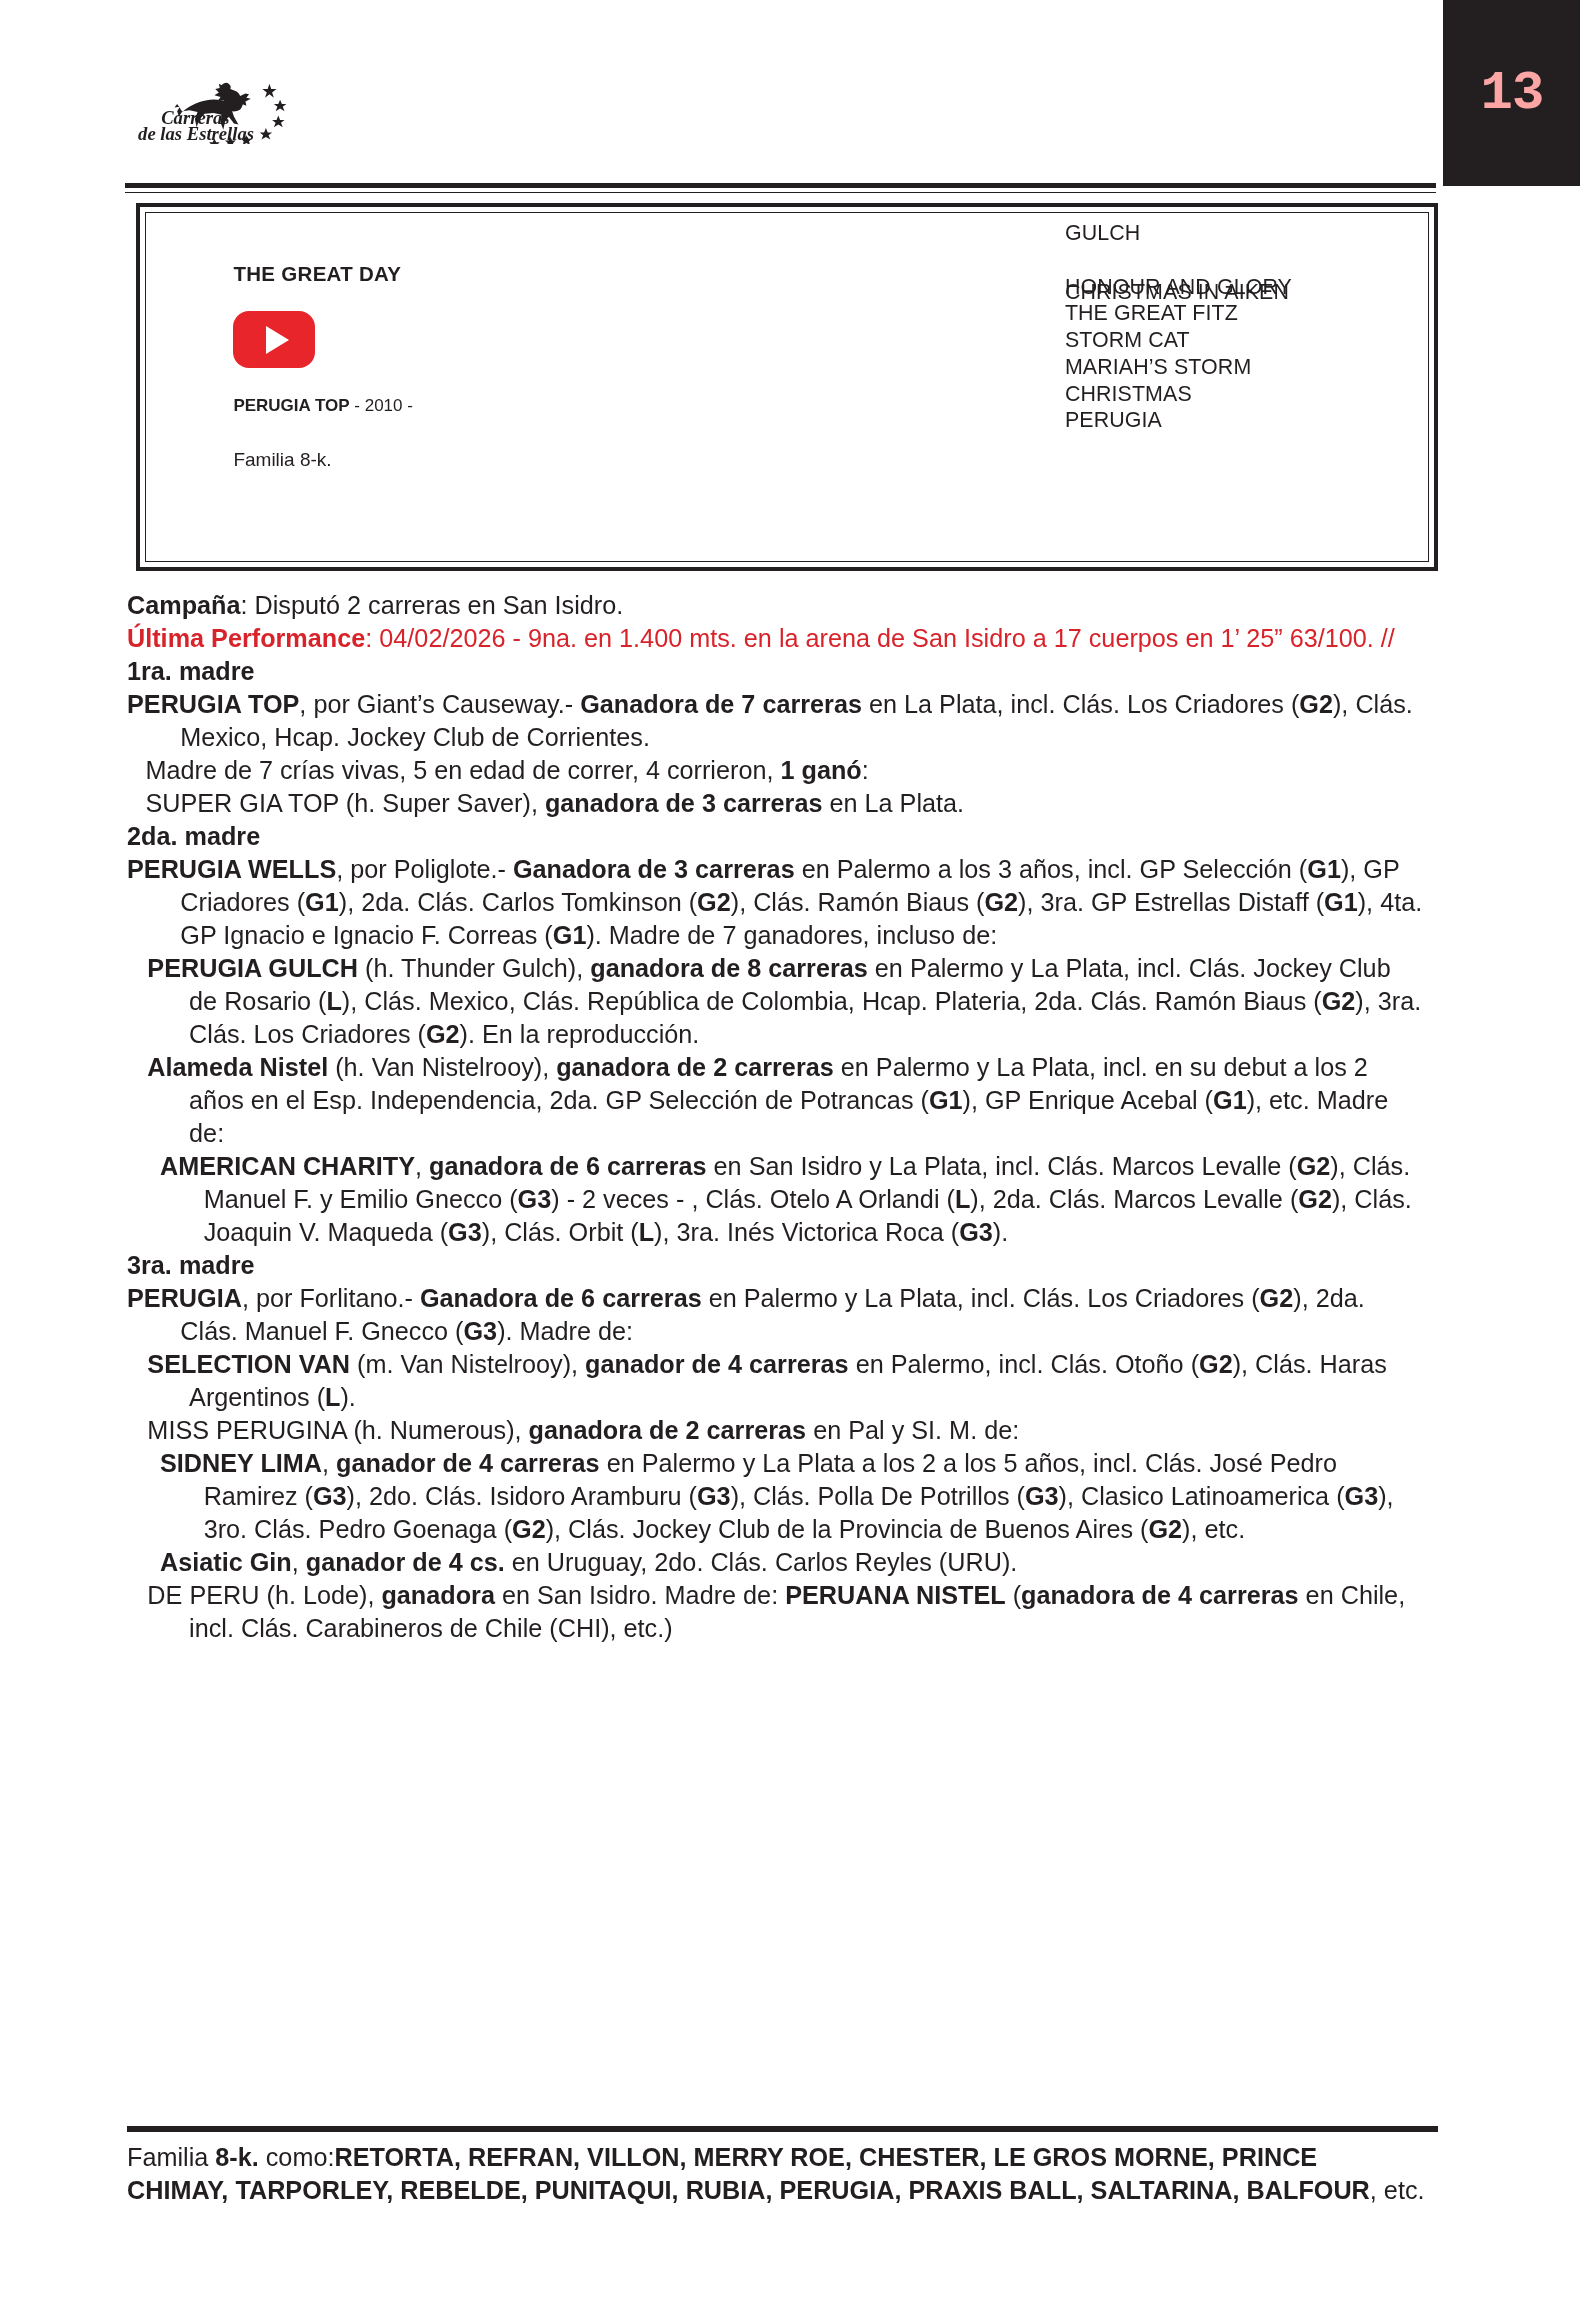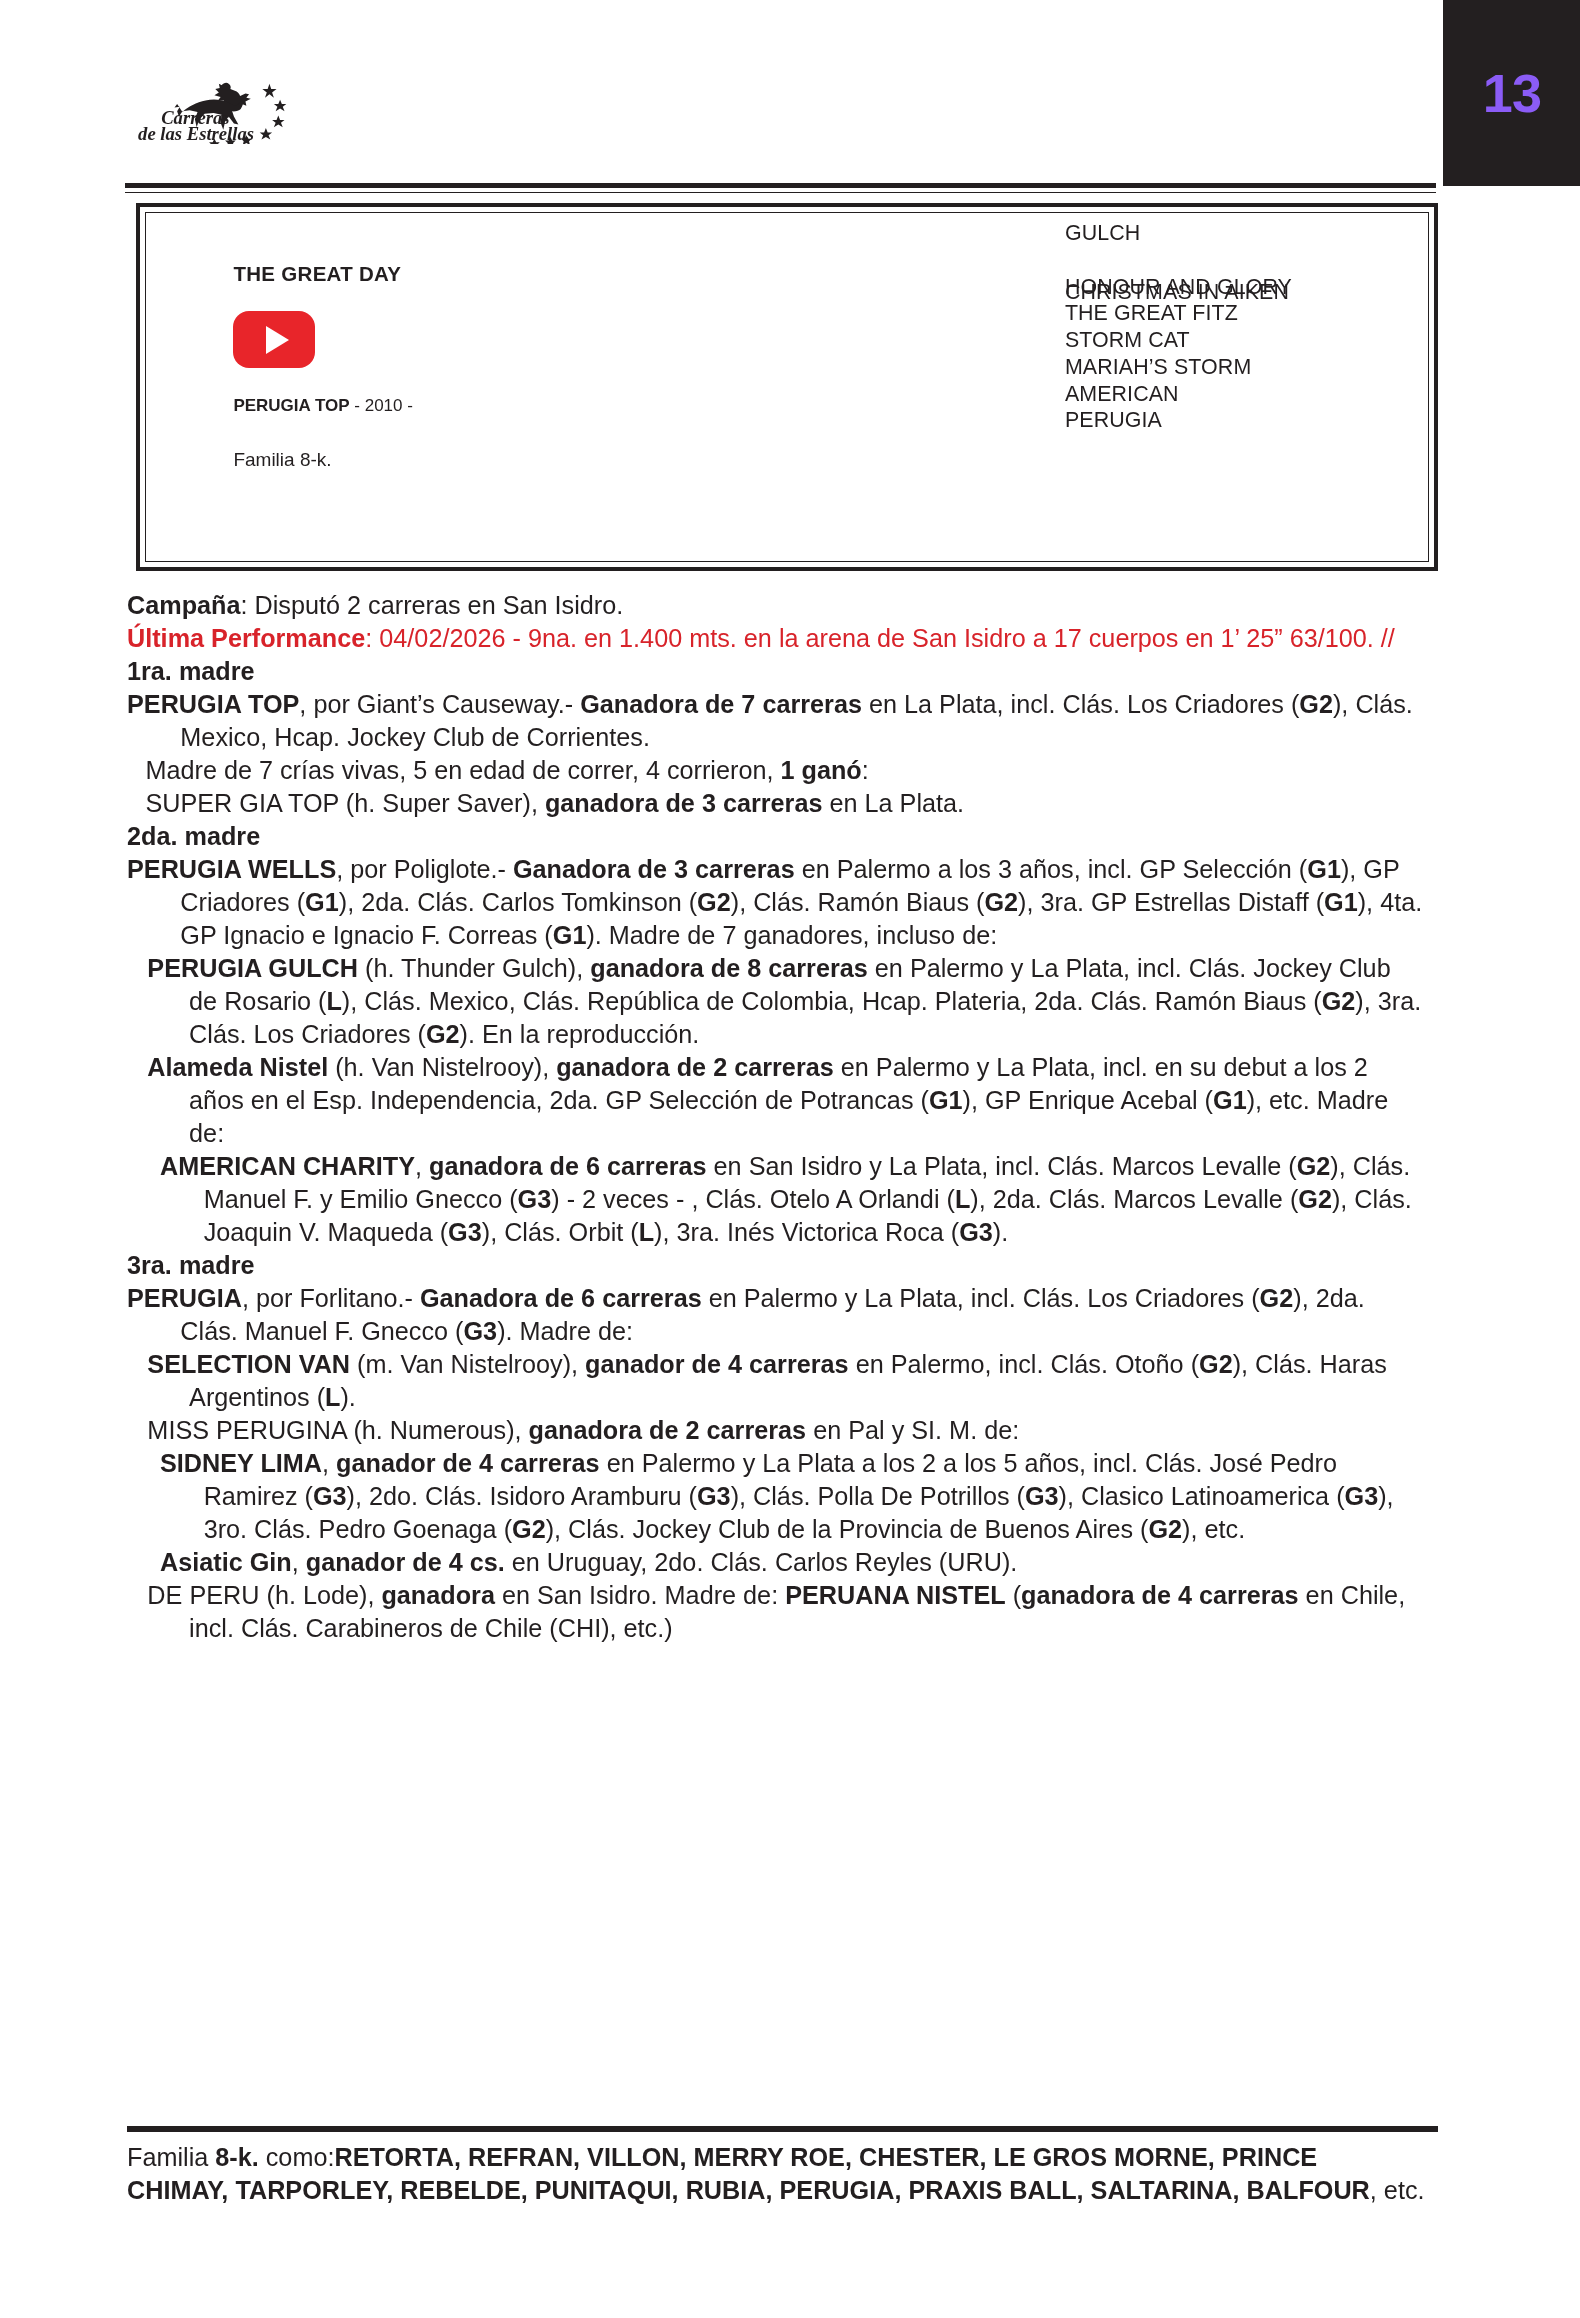--- a/index.html
+++ b/index.html
@@ -26,24 +26,25 @@
     width: 138px;
     height: 186px;
     background: #231f20;
   }
   .page-badge-num {
     position: absolute;
     top: 0; left: 0; right: 0; bottom: 0;
     display: flex;
     align-items: center;
     justify-content: center;
-    color: #8b5cf6;
+    color: #fca5a5;
     font-weight: bold;
     font-size: 54px;
     letter-spacing: -0.9px;
+    font-family: Liberation Mono, monospace;
   }
 
   .logo {
     position: absolute;
     left: 136px;
     top: 73px;
     width: 187px;
     height: 71px;
   }
   .logo svg { display: block; }
@@ -262,21 +263,21 @@
     </div>
 
 
     <div class="ped-col ped-col3">
       <div class="gen3-item g3-0">GULCH</div>
       <div class="gen3-item g3-1">CHRISTMAS IN AIKEN</div>
       <div class="gen3-item g3-2">HONOUR AND GLORY</div>
       <div class="gen3-item g3-3">THE GREAT FITZ</div>
       <div class="gen3-item g3-4">STORM CAT</div>
       <div class="gen3-item g3-5">MARIAH’S STORM</div>
-      <div class="gen3-item g3-6">AMERICAN</div>
+      <div class="gen3-item g3-6">CHRISTMAS</div>
       <div class="gen3-item g3-7">PERUGIA</div>
     </div>
 
   </div>
 </div>
 
 <div class="content">
 
   <p class="ind0"><b>Campaña</b><span>: Disputó 2 carreras en San Isidro.</span></p>
 

